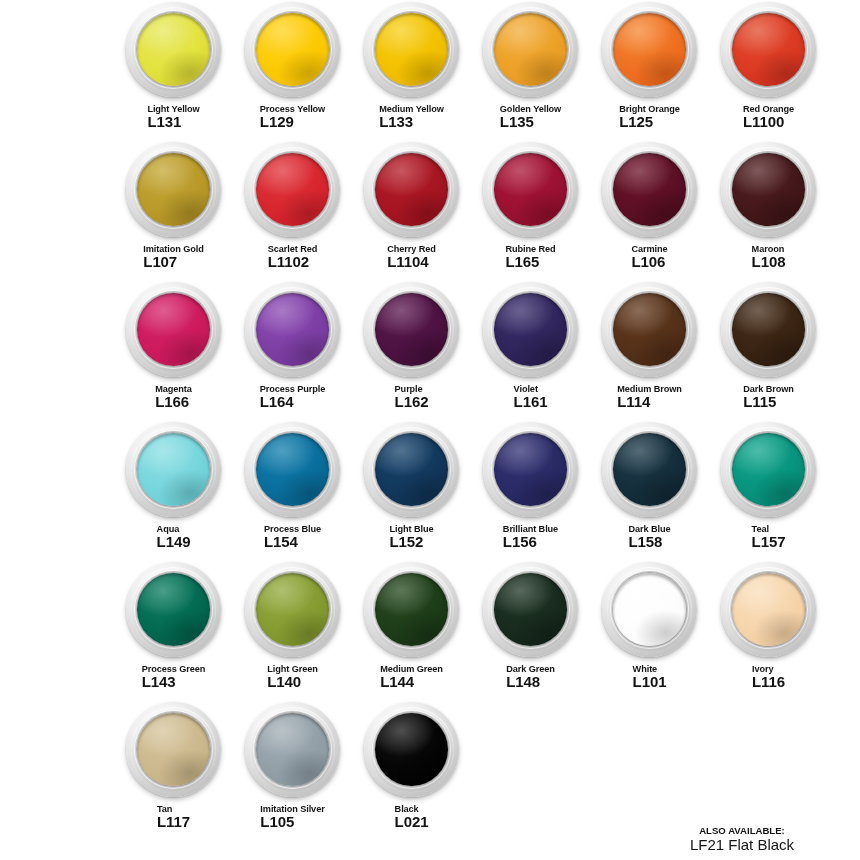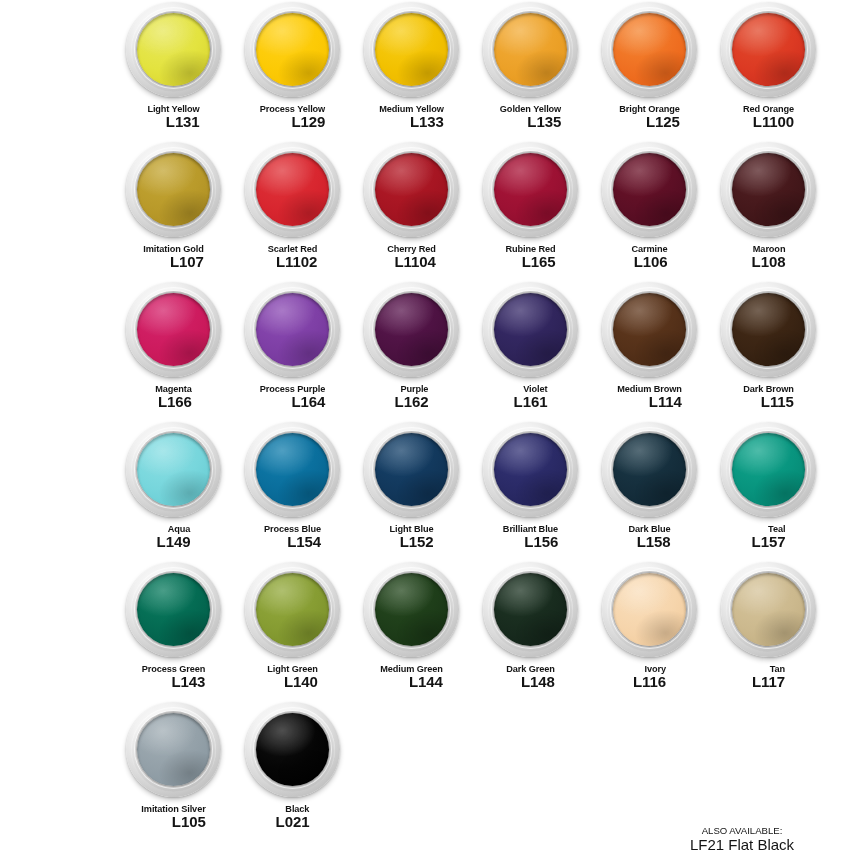--- a/index.html
+++ b/index.html
@@ -100,21 +100,21 @@
     border-radius: 50%;
     background:
       radial-gradient(ellipse 70% 55% at 36% 24%, rgba(255,255,255,0.26) 0%, rgba(255,255,255,0.10) 42%, rgba(255,255,255,0.0) 66%),
       radial-gradient(ellipse 60% 45% at 72% 82%, rgba(0,0,0,0.18) 0%, rgba(0,0,0,0.0) 70%);
     pointer-events: none;
   }
 
   
   .label-block {
     margin-top: 7px;
-    text-align: right;
+    text-align: left;
     line-height: 1.12;
   }
   .color-name {
     font-size: 9.2px;
     font-weight: bold;
     letter-spacing: -0.1px;
     color: #141414;
     white-space: nowrap;
   }
   .color-code {
@@ -128,21 +128,21 @@
   .footer-note {
     position: absolute;
     right: 18px;
     bottom: 6px;
     text-align: center;
     line-height: 1.2;
     width: 200px;
   }
   .footer-note .line1 {
     font-size: 9.6px;
-    font-weight: normal;
+    font-weight: bold;
     color: #141414;
   }
   .footer-note .line2 {
     font-size: 15px;
     font-weight: normal;
     color: #141414;
   }
 </style>
 </head>
 <body>
@@ -453,20 +453,31 @@
             <div class="sheen"></div>
           </div>
         </div>
         <div class="label-block">
           <div class="color-name">Dark Green</div>
           <div class="color-code">L148</div>
         </div>
       </div>
       <div class="swatch-cell">
         <div class="can">
+          <div class="paint" style="background: radial-gradient(circle at 34% 26%, rgb(255, 255, 255) 0%, rgb(253, 253, 253) 52%, rgb(246, 246, 246) 100%);">
+            <div class="sheen"></div>
+          </div>
+        </div>
+        <div class="label-block">
+          <div class="color-name">White</div>
+          <div class="color-code">L101</div>
+        </div>
+      </div>
+      <div class="swatch-cell">
+        <div class="can">
           <div class="paint" style="background: radial-gradient(circle at 34% 26%, rgb(250, 223, 188) 0%, rgb(246, 213, 172) 52%, rgb(240, 201, 153) 100%);">
             <div class="sheen"></div>
           </div>
         </div>
         <div class="label-block">
           <div class="color-name">Ivory</div>
           <div class="color-code">L116</div>
         </div>
       </div>
       <div class="swatch-cell">

